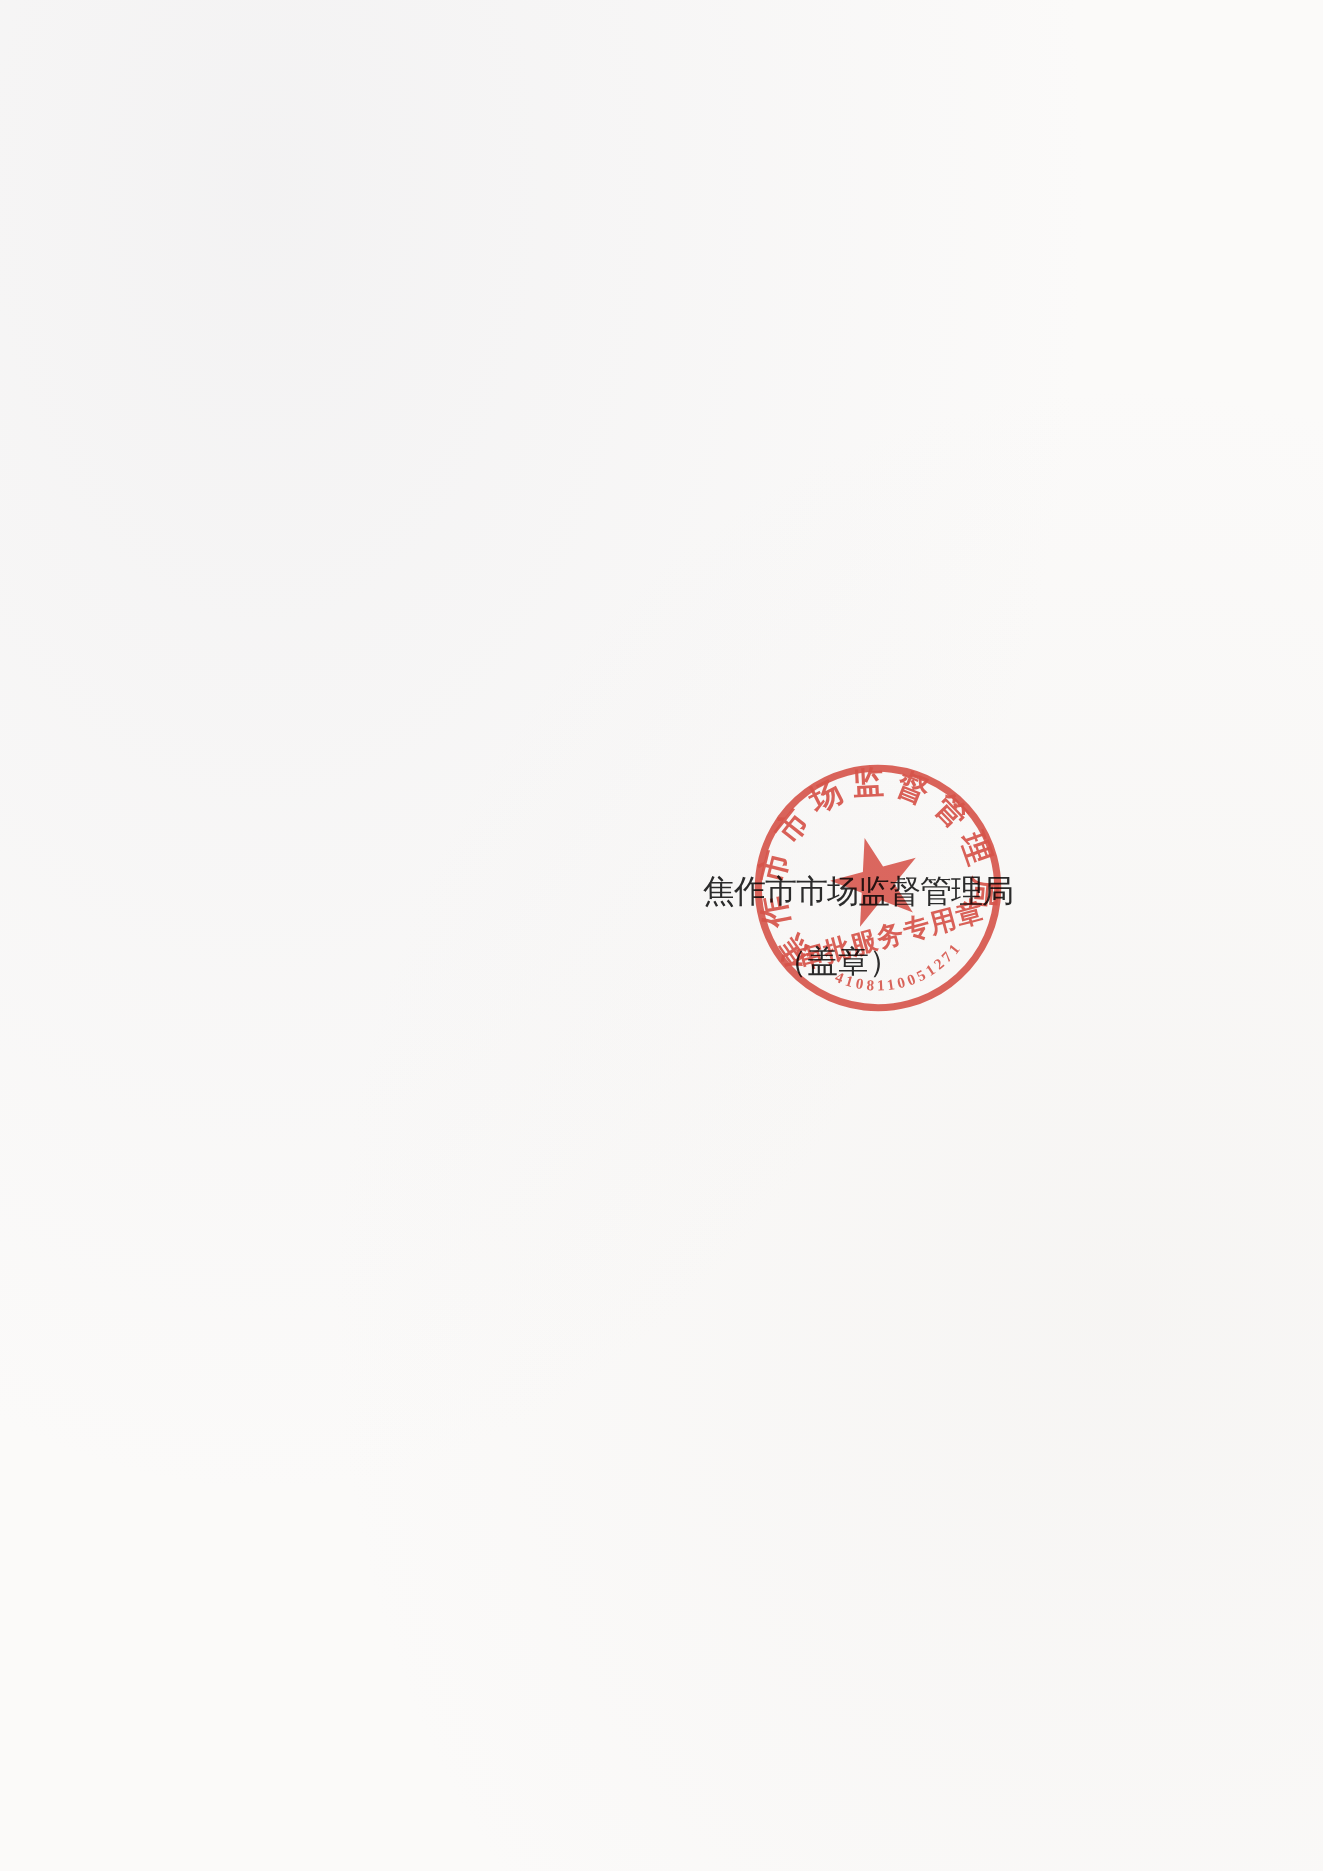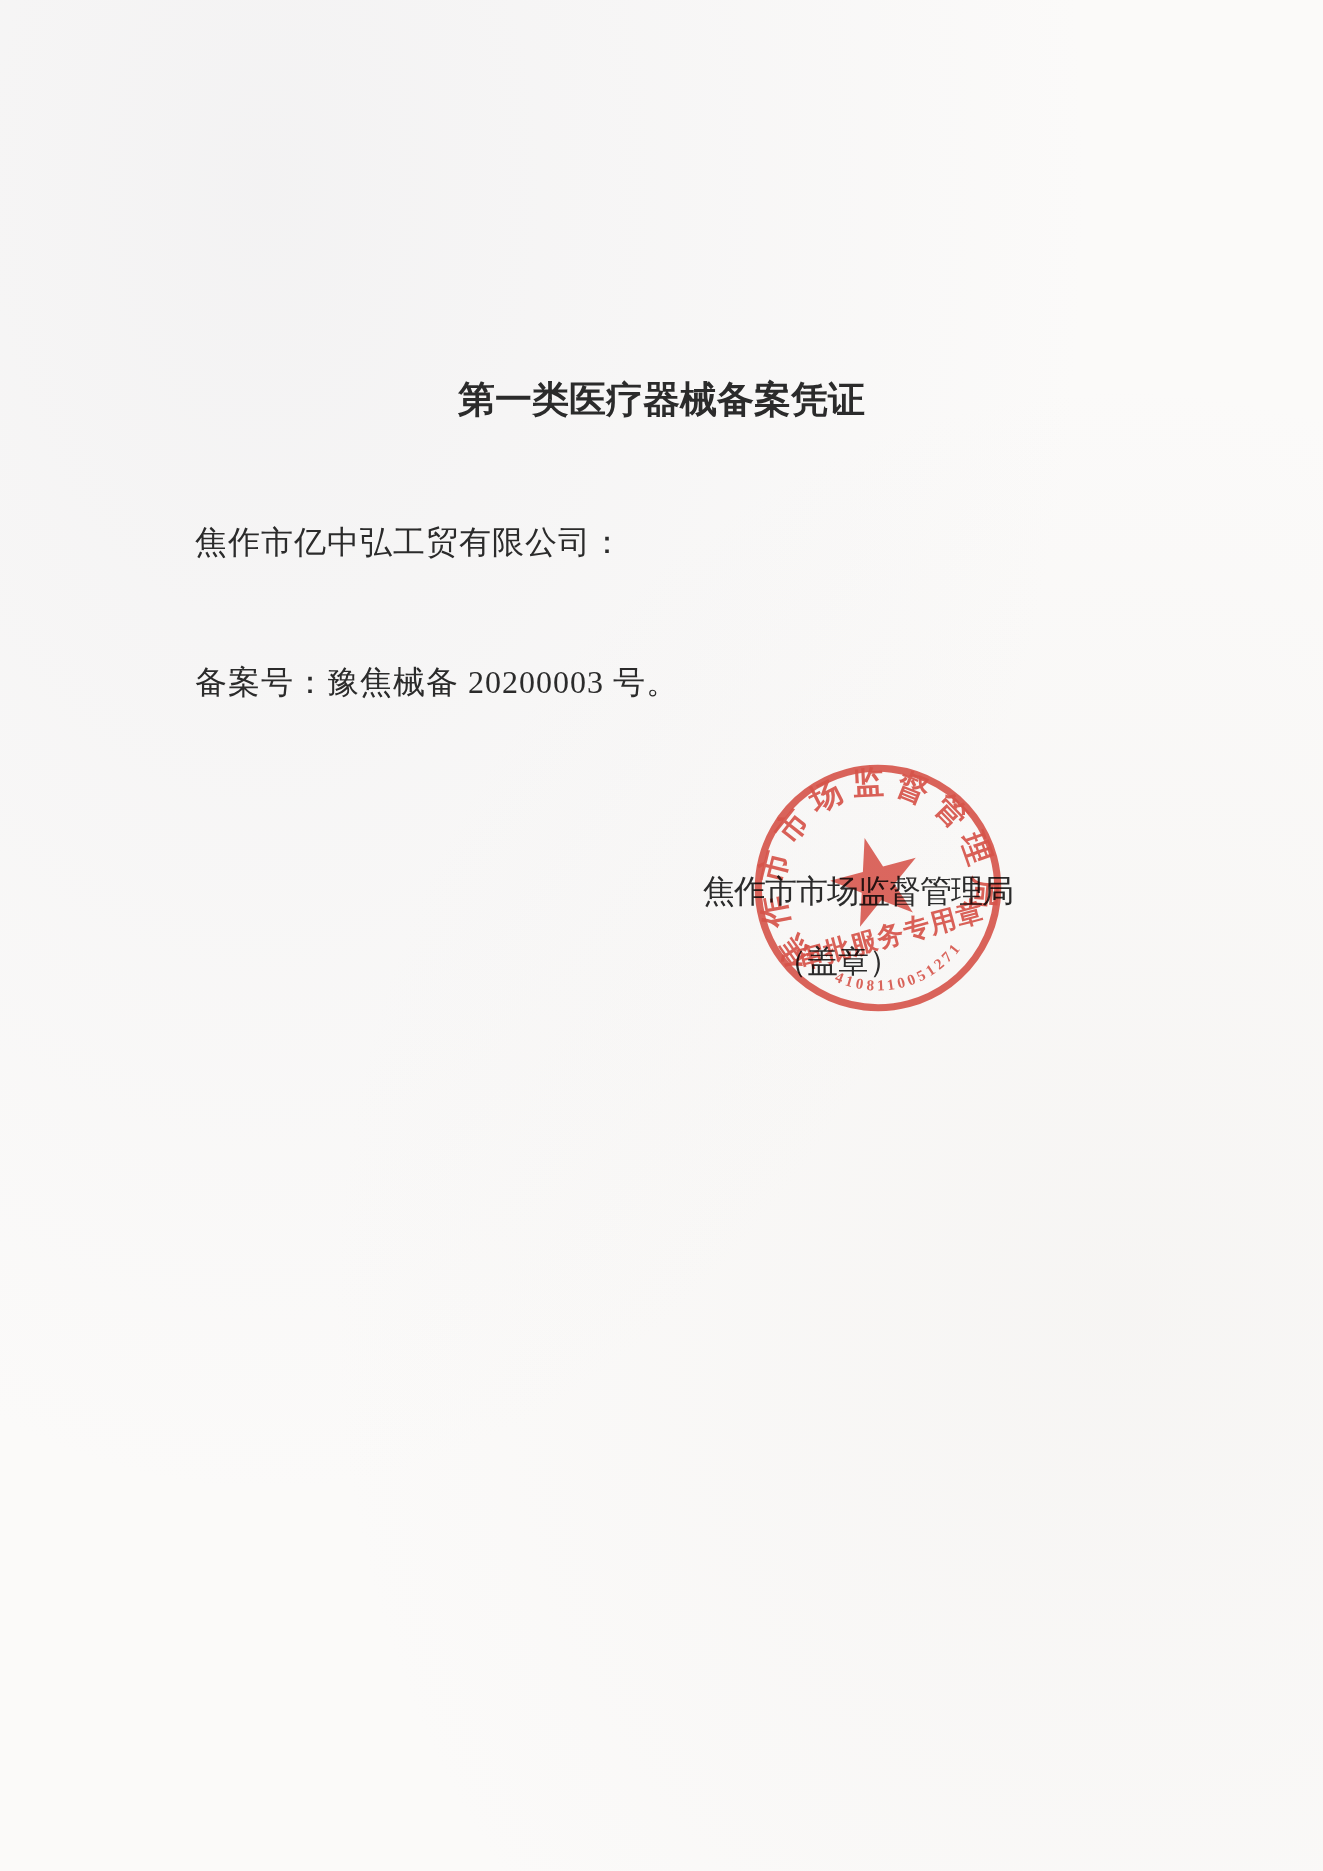--- a/index.html
+++ b/index.html
@@ -79,26 +79,23 @@
   .official-seal text { font-family: "Liberation Serif", "DejaVu Serif", serif; }
   .seal-ring-text { font-size: 31px; letter-spacing: 9px; font-weight: 600; }
   .seal-banner-text { font-size: 26px; letter-spacing: 1px; font-weight: 700; }
   .seal-serial { font-size: 15px; letter-spacing: 3.5px; font-weight: 600; }
 </style>
 </head>
 <body>
 
 <div class="page">
 
-  <div class="doc-title">第一类医疗器械备案凭证</div>
-
-  <div class="salutation">焦作市亿中弘工贸有限公司：</div>
 
 
-  <div class="body-line-2">备案号：豫焦械备 20200003 号。</div>
+
 
   <div class="authority-name">焦作市市场监督管理局</div>
 
   <div class="seal-note">（盖章）</div>
 
 
   <svg class="official-seal" viewBox="0 0 280 280" aria-hidden="true">
     <defs>
       <path id="seal-top-arc" d="M 65.9 197.9 A 94 94 0 1 1 214.1 197.9" fill="none"></path>
       <path id="seal-bottom-arc" d="M 76.4 218.5 A 101 101 0 0 0 203.6 218.5" fill="none"></path>

